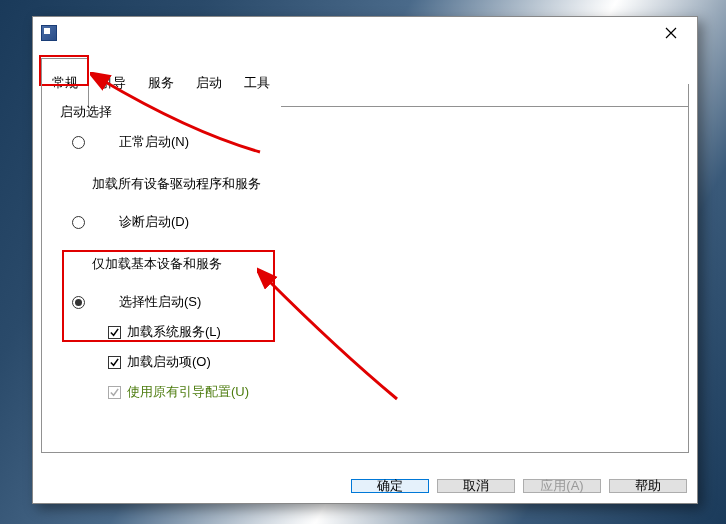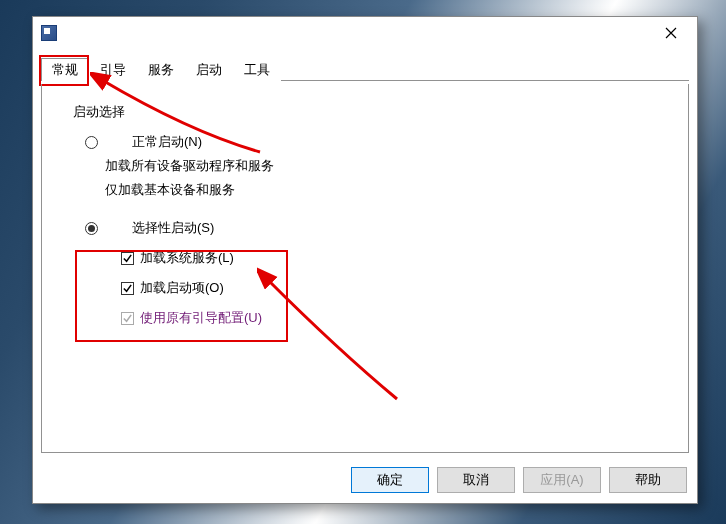--- a/index.html
+++ b/index.html
@@ -4,40 +4,40 @@
   <style>
     * { box-sizing: border-box; margin: 0; padding: 0; font-family: "Microsoft YaHei", "Segoe UI", Tahoma, sans-serif; }
     body { width: 726px; height: 524px; background: linear-gradient(120deg, #1a3a5a 0%, #2a4a6a 20%, #4a6a8a 40%, #ffffff 60%, #3a5a7a 80%, #1a3a5a 100%); position: relative; overflow: hidden; }
     .dialog { position: absolute; left: 32px; top: 16px; width: 666px; height: 488px; background: #ffffff; border: 1px solid #888; box-shadow: 5px 5px 12px rgba(0,0,0,0.4); }
     .titlebar { height: 32px; display: flex; align-items: center; justify-content: space-between; padding: 0 4px 0 8px; }
     .app-icon { width: 16px; height: 16px; display: inline-block; background: linear-gradient(135deg,#4a6da7,#2a4d87); border: 1px solid #1a3d77; position: relative; }
     .app-icon::after { content:""; position:absolute; left:2px; top:2px; width:6px; height:6px; background:#fff; }
     .close-btn { width: 44px; height: 28px; display: flex; align-items: center; justify-content: center; font-size: 14px; cursor: pointer; }
     .content-area { position: absolute; left: 8px; top: 40px; right: 8px; bottom: 50px; }
     .tabs { display: flex; border-bottom: 1px solid #919191; position: relative; }
-    .tab { padding: 2px 10px; font-size: 13px; border: 1px solid transparent; border-bottom: none; position: relative; top: 1px; cursor: pointer; background: #fff; text-align: center; }
+    .tab { padding: 15px 10px; font-size: 13px; border: 1px solid transparent; border-bottom: none; position: relative; top: 1px; cursor: pointer; background: #fff; text-align: center; }
     .tab.active { border-color: #919191; background: #fff; top: 1px; }
     .tab-highlight { position: absolute; left: -2px; top: -2px; width: 50px; height: 31px; border: 2px solid #e00000; pointer-events: none; }
-    .tab-body { position: absolute; left: 0; right: 0; top: 27px; bottom: 0; border: 1px solid #919191; border-top: none; padding: 18px 27px; }
+    .tab-body { position: absolute; left: 0; right: 0; top: 27px; bottom: 0; border: 1px solid #919191; border-top: none; padding: 18px 14px; }
     .groupbox { position: relative; }
     .groupbox-title { font-size: 13px; padding: 0 4px; }
     .radio-row { display: flex; align-items: center; margin-top: 12px; margin-left: 16px; font-size: 13px; gap: 28px; }
     .radio { width: 13px; height: 13px; border: 1px solid #333; border-radius: 50%; margin-right: 6px; display: inline-flex; align-items: center; justify-content: center; background:#fff; }
     .radio.checked::after { content: ""; width: 7px; height: 7px; background: #333; border-radius: 50%; }
-    .sub-text { font-size: 13px; margin-left: 36px; margin-top: 6px; }
+    .sub-text { font-size: 13px; margin-left: 36px; margin-top: 24px; }
     .checkbox-row { display: flex; align-items: center; margin-left: 52px; margin-top: 12px; font-size: 13px; }
     .checkbox { width: 13px; height: 13px; border: 1px solid #333; margin-right: 6px; display: inline-flex; align-items: center; justify-content: center; background:#fff; }
     .checkbox.checked svg { display: block; }
     .checkbox svg { display: none; width: 11px; height: 11px; }
     .checkbox.disabled { border-color: #aaa; }
     .checkbox.disabled svg path { stroke: #aaa; }
-    .disabled-label { color: #701a75; }
+    .disabled-label { color: #4d7c0f; }
     .sel-highlight { position: absolute; left: 6px; top: 148px; width: 213px; height: 92px; border: 2px solid #e00000; pointer-events: none; }
     .button-row { position: absolute; left: 0; right: 10px; bottom: 10px; display: flex; justify-content: flex-end; gap: 8px; }
-    .btn { width: 78px; height: 26px; font-size: 13px; border: 1px solid #adadad; background: #e1e1e1; display: flex; align-items: center; justify-content: center; cursor: pointer; }
+    .btn { width: 78px; height: 14px; font-size: 13px; border: 1px solid #adadad; background: #e1e1e1; display: flex; align-items: center; justify-content: center; cursor: pointer; }
     .btn.default { border: 1px solid #0078d7; background: #e5f1fb; }
     .btn.disabled { color: #999; cursor: default; }
     .arrow-svg { position: absolute; pointer-events: none; }
   </style>
 </head>
 <body>
 
 <div class="dialog">
   <div class="titlebar">
     <span class="app-icon"></span>
@@ -61,20 +61,24 @@
     <div class="tab-body">
       <div class="groupbox">
         <span class="groupbox-title">启动选择</span>
 
         <div class="radio-row">
           <span class="radio"></span>
           <span>正常启动(N)</span>
         </div>
         <div class="sub-text">加载所有设备驱动程序和服务</div>
 
+        <div class="radio-row" style="margin-top:20px">
+          <span class="radio"></span>
+          <span>诊断启动(D)</span>
+        </div>
         <div class="sub-text">仅加载基本设备和服务</div>
 
         <div class="radio-row" style="margin-top:20px">
           <span class="radio checked"></span>
           <span>选择性启动(S)</span>
         </div>
 
         <div class="checkbox-row">
           <span class="checkbox checked">
               <svg viewBox="0 0 12 12">

